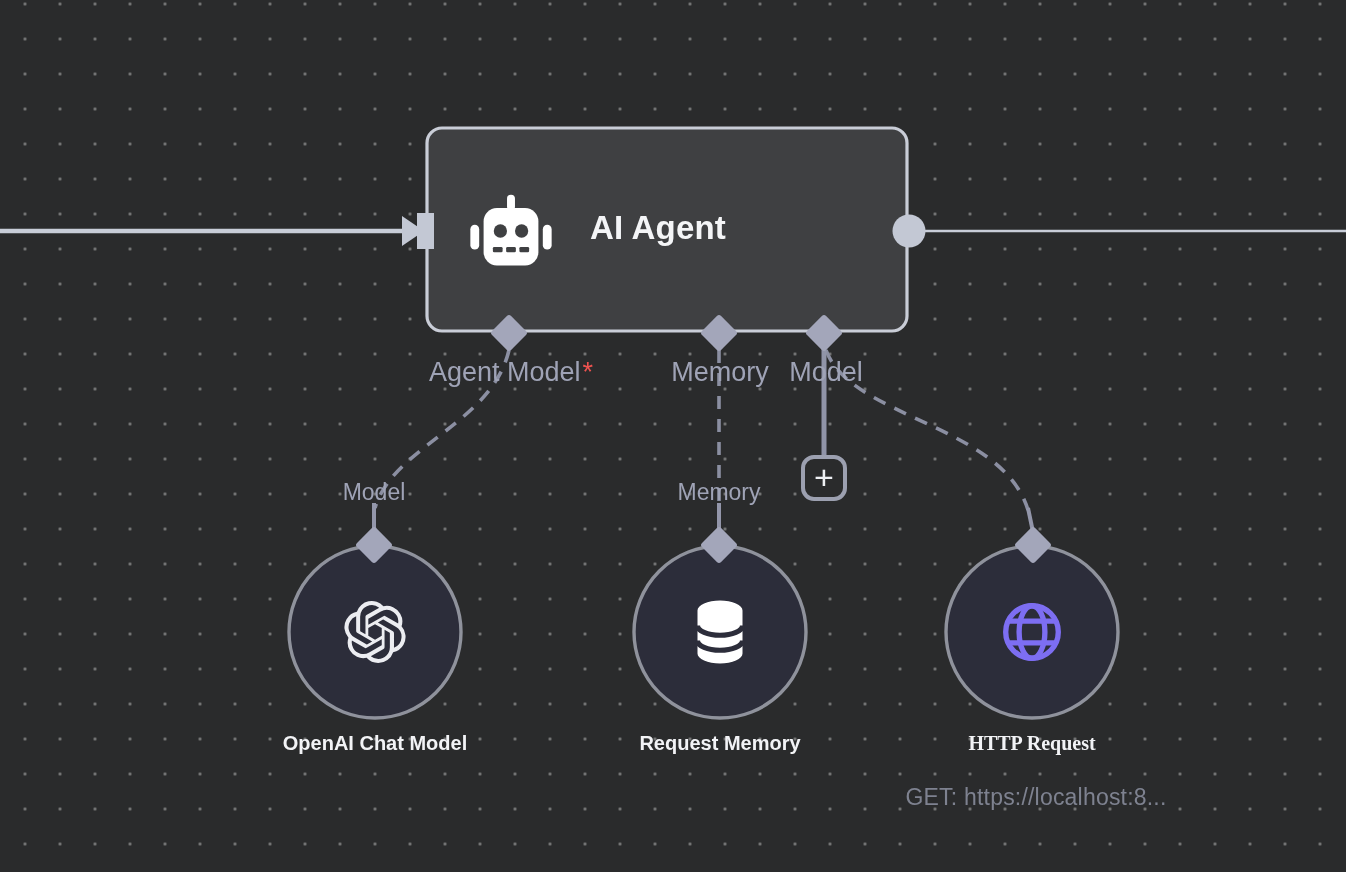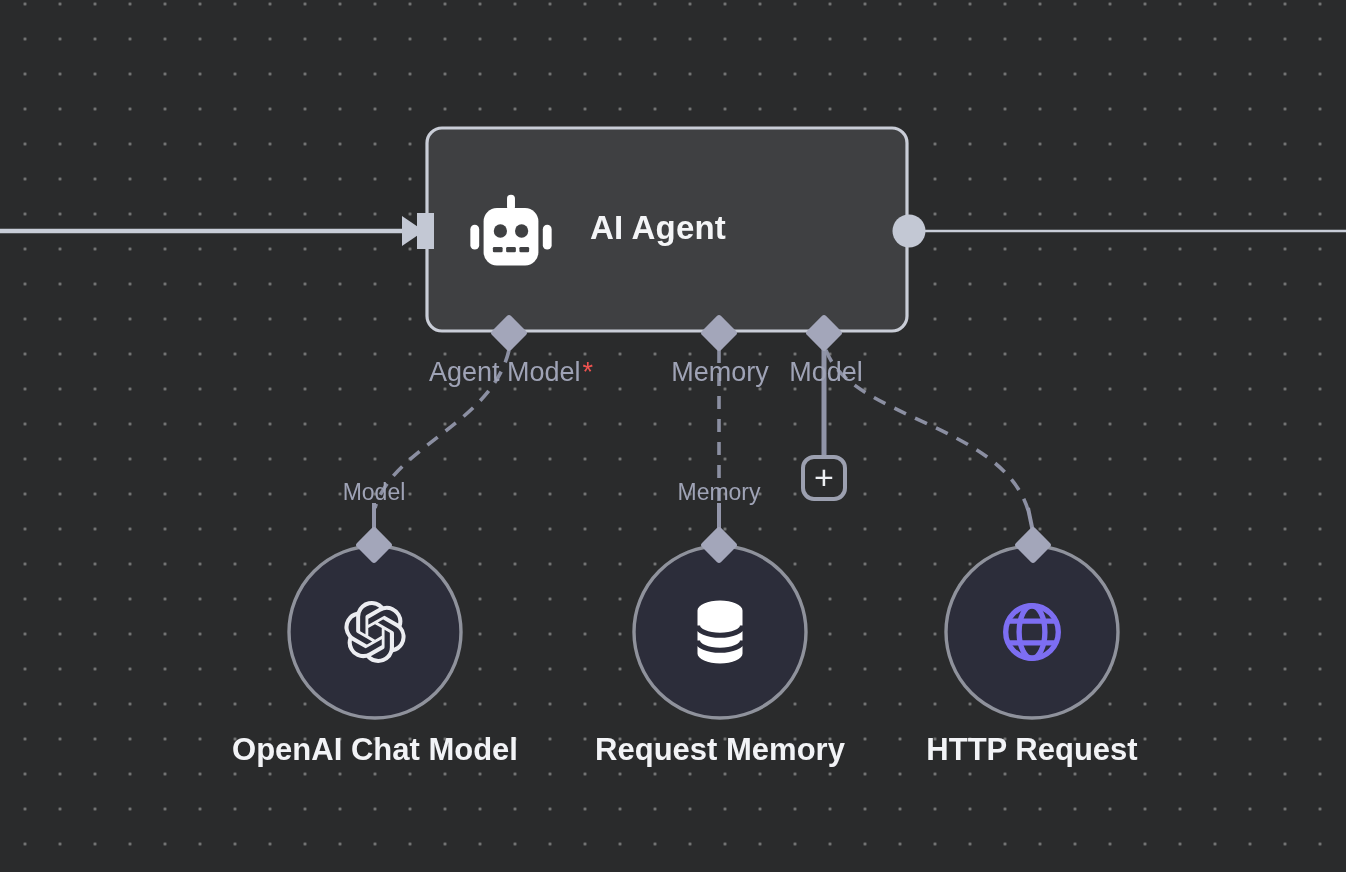--- a/index.html
+++ b/index.html
@@ -25,21 +25,21 @@
     top:357px;transform:translateX(-50%);
     font-size:27px;color:#9fa3b6;white-space:nowrap;
   }
   .port-label .req{color:#ef5350;margin-left:2px;}
   .mid-label{
     top:479px;transform:translateX(-50%);
     font-size:23px;color:#9fa3b6;white-space:nowrap;
   }
   .node-label{
     top:732px;transform:translateX(-50%);
-    font-size:31px;font-weight:600;color:#f2f3f6;white-space:nowrap;
+    font-size:20px;font-weight:600;color:#f2f3f6;white-space:nowrap;
   }
   .node-subtitle{
     top:784px;transform:translateX(-50%);
     font-size:23px;color:#7e8290;white-space:nowrap;letter-spacing:0.2px;
   }
   .plus-btn{
     left:801px;top:455px;width:46px;height:46px;
     box-sizing:border-box;
     border:4px solid #9ca0b0;border-radius:13px;
     background:#2a2b2c;
@@ -153,15 +153,16 @@
     <svg class="icon-wrap" width="66" height="66" viewBox="0 0 64 64" fill="none" stroke="#7d6ef2" stroke-width="5.2" stroke-linecap="round">
       <circle cx="32" cy="32" r="25.5"></circle>
       <ellipse cx="32" cy="32" rx="12.5" ry="25.5"></ellipse>
       <line x1="9.5" y1="21.5" x2="54.5" y2="21.5"></line>
       <line x1="9.5" y1="42.5" x2="54.5" y2="42.5"></line>
     </svg>
   </div>
 
   <div class="abs node-label" style="left:375px;">OpenAI Chat Model</div>
   <div class="abs node-label" style="left:720px;">Request Memory</div>
-  <div class="abs node-label" style="left:1032px;">HTTP Request</div>
+  <div class="abs node-label" style="left:1032px;font-family:Liberation Serif, serif;">HTTP Request</div>
+  <div class="abs node-subtitle" style="left:1036px;">GET: https://localhost:8...</div>
 
 </div>
 
 </body></html>

